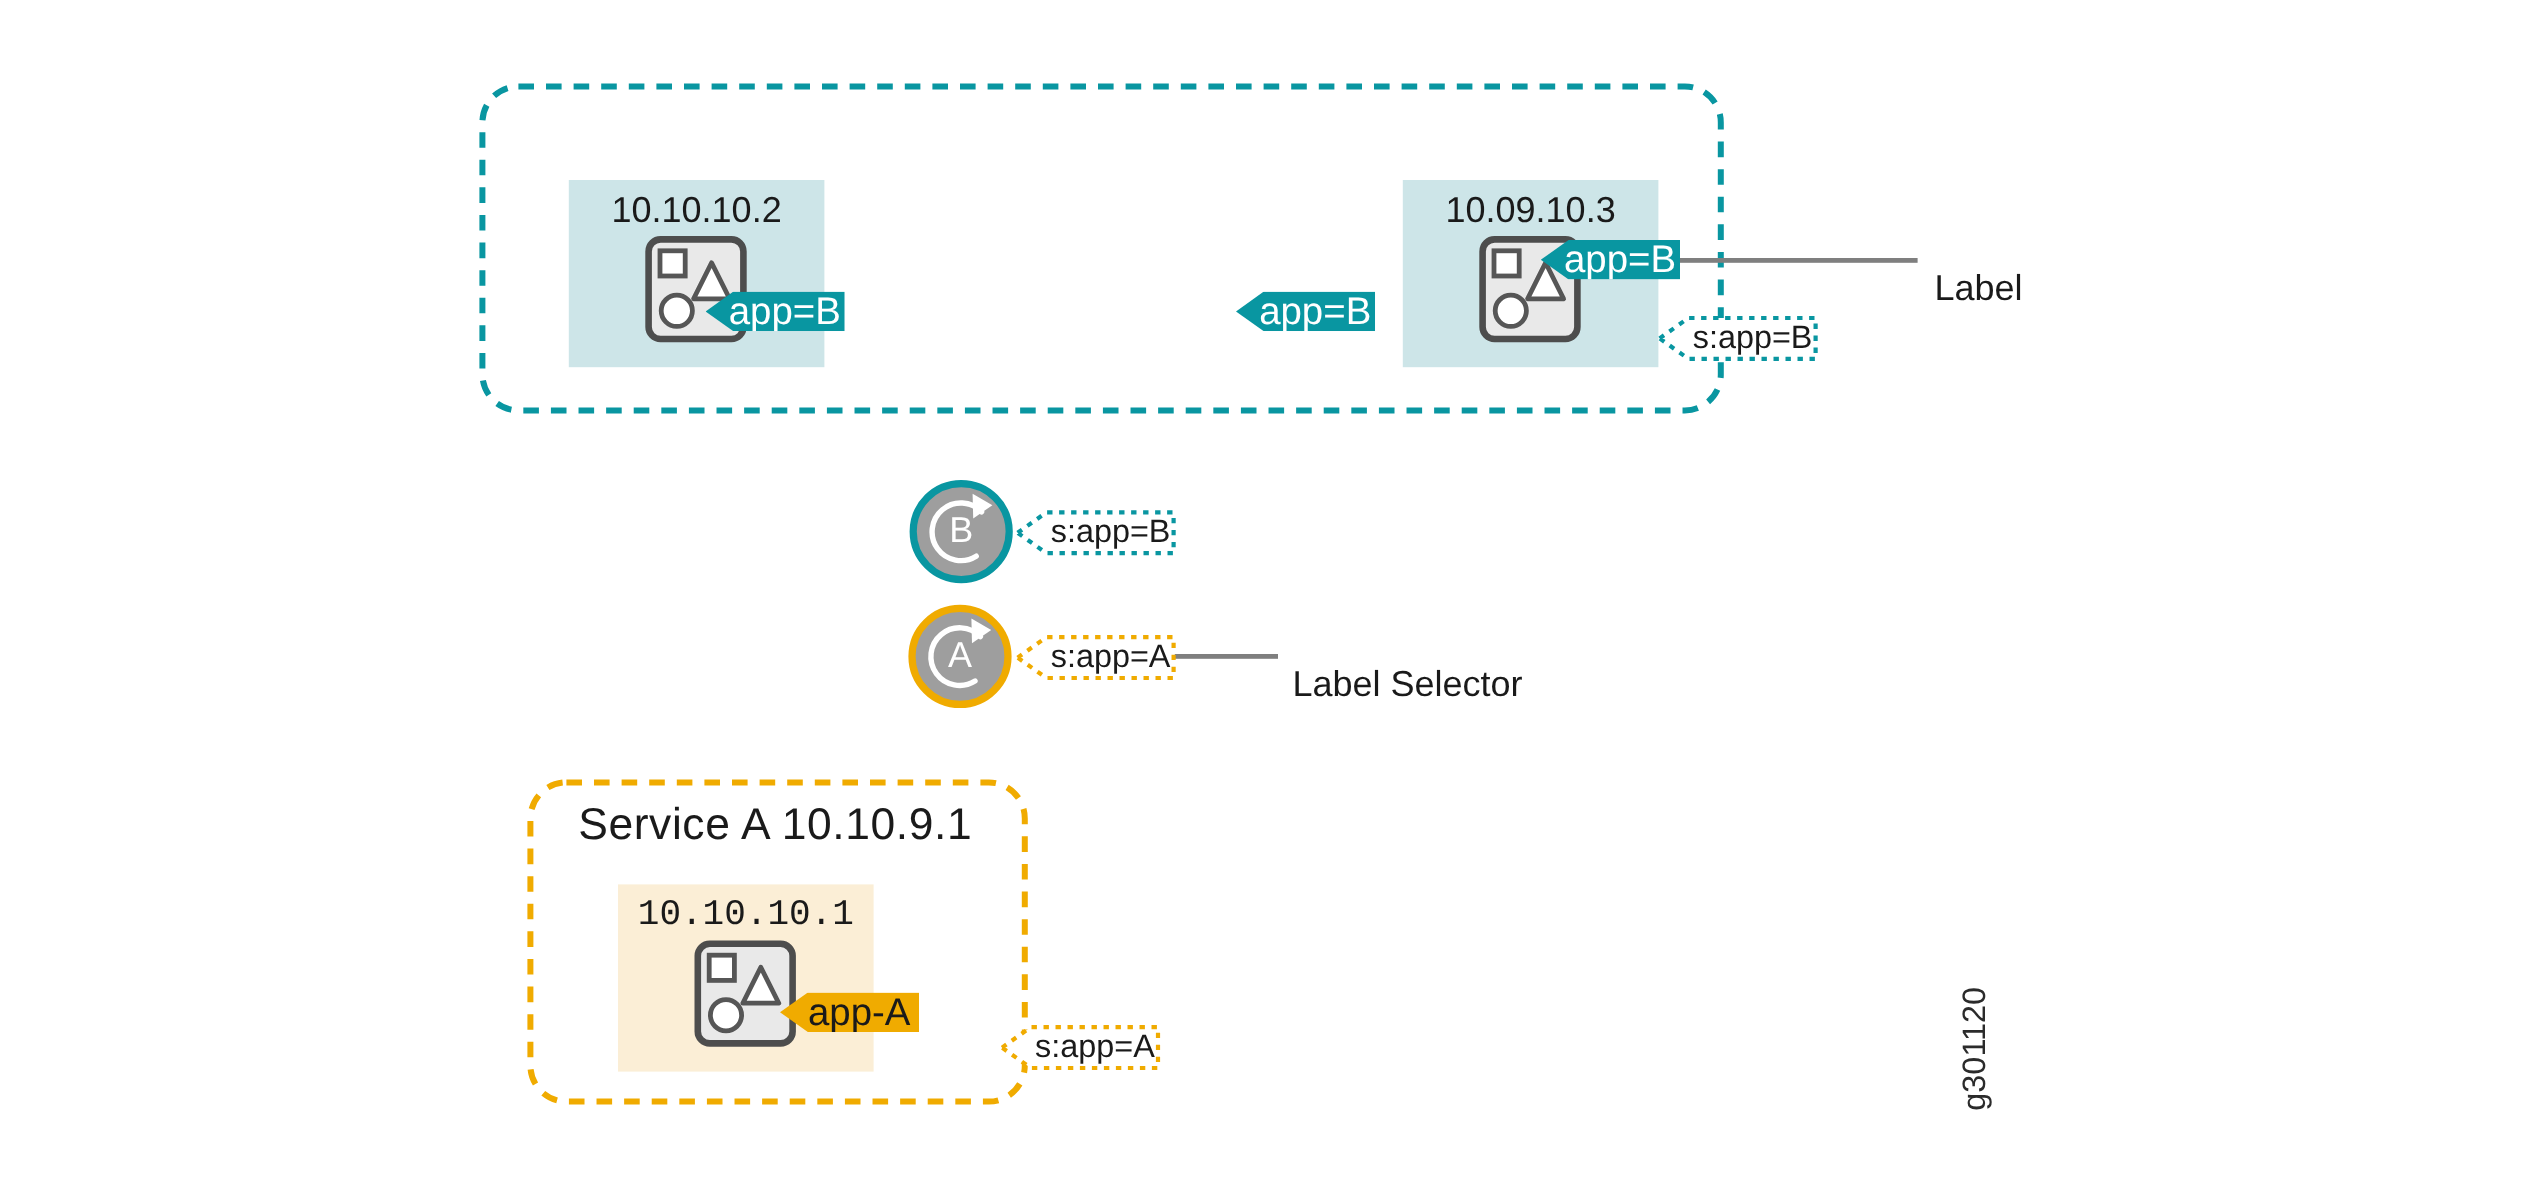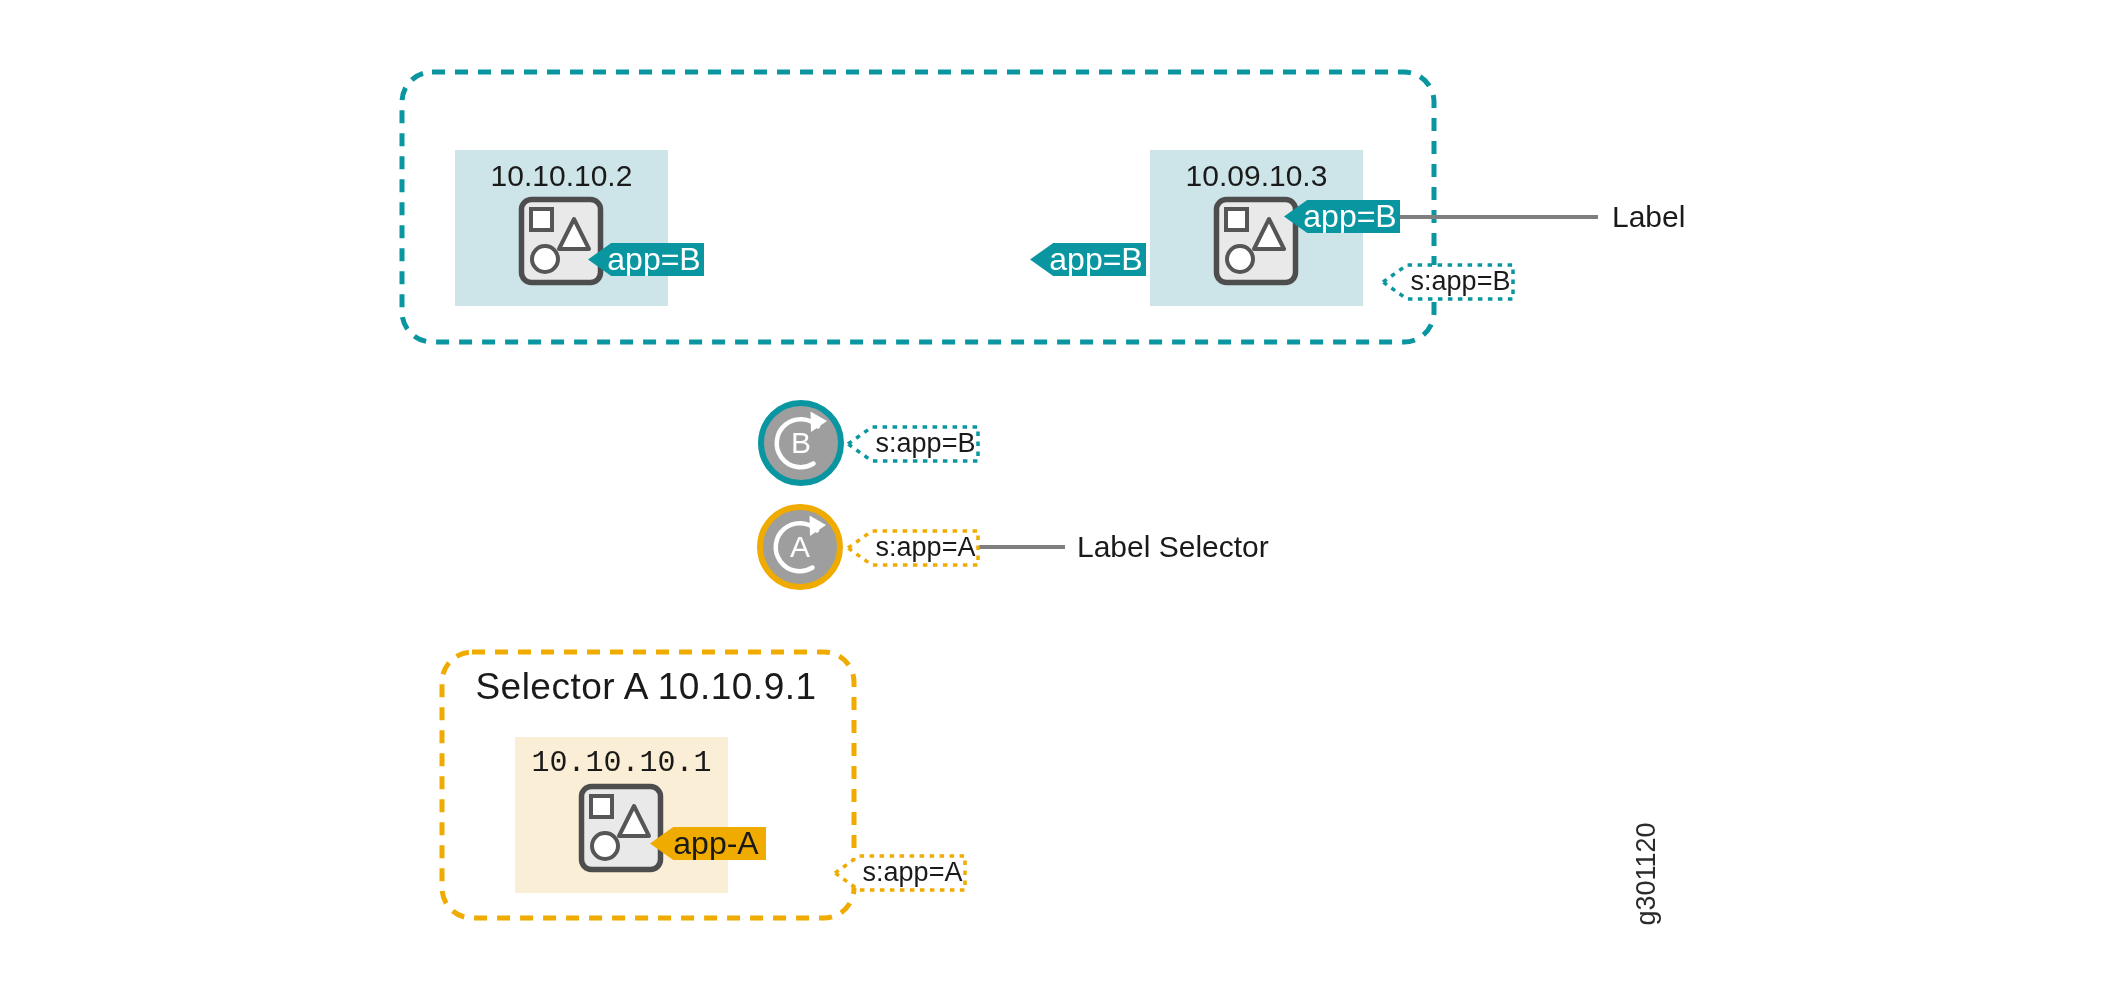--- a/index.html
+++ b/index.html
@@ -16,21 +16,21 @@
   .canvas{
     position:relative;width:2101px;height:984px;background:#ffffff;
     font-family:"Liberation Sans",sans-serif;color:var(--ink);overflow:hidden;
   }
   .service-border{position:absolute;z-index:1;}
   .service-border rect{fill:none;stroke-width:5;stroke-dasharray:13 10;}
   .service-border.teal rect{stroke:var(--teal);}
   .service-border.amber rect{stroke:var(--amber);}
   .service-title{position:absolute;z-index:2;text-align:center;font-size:37px;letter-spacing:.5px;}
   .pod{position:absolute;z-index:2;width:213px;height:156px;}
-  .pod.teal-bg{background:var(--teal-light);}
+  .pod.teal-bg{background:var(--teal-light);margin-left:19px;}
   .pod.amber-bg{background:var(--amber-light);font-family:Liberation Mono, monospace;}
   .pod-ip{margin-top:9px;text-align:center;font-size:30px;}
   .pod-icon{position:absolute;left:63px;top:46px;}
   .tag{
     position:absolute;z-index:4;width:116px;height:33px;box-sizing:border-box;
     clip-path:polygon(0 50%,20% 0,100% 0,100% 100%,20% 100%);
     display:flex;align-items:center;justify-content:center;padding-left:16px;
     font-size:32px;white-space:nowrap;text-align:right;
   }
   .tag.teal-tag{background:var(--teal);color:#ffffff;}
@@ -50,21 +50,21 @@
   }
   .selector-circle.teal-border{border-color:var(--teal);}
   .selector-circle.amber-border{border-color:var(--amber);}
   .selector-circle svg{position:absolute;left:0;top:0;}
   .circle-letter{
     position:absolute;left:0;top:0;right:0;bottom:0;
     display:flex;align-items:center;justify-content:center;
     color:#ffffff;font-size:30px;
   }
   .callout-line{position:absolute;z-index:4;height:4px;background:var(--gray-line);}
-  .callout-text{position:absolute;z-index:4;font-size:30px;white-space:nowrap;}
+  .callout-text{position:absolute;z-index:4;font-size:30px;white-space:nowrap;margin-top:24px;}
   .figure-id{
     position:absolute;z-index:2;left:1646px;top:874px;
     transform:translate(-50%,-50%) rotate(-90deg);
     font-size:27px;color:#2b2b2b;white-space:nowrap;
   }
 </style>
 </head>
 <body>
 
 <div class="canvas">
@@ -141,21 +141,21 @@
     </svg>
     <span>s:app=A</span>
   </div>
 
   <div class="callout-line" style="left:979px;top:545px;width:86px"></div>
   <div class="callout-text" style="left:1077px;top:530px">Label Selector</div>
 
   <svg class="service-border amber" style="left:438px;top:648px" width="420" height="274">
     <rect x="4" y="4" width="412" height="266" rx="30"></rect>
   </svg>
-  <div class="service-title" style="left:440px;top:666px;width:412px">Selector A 10.10.9.1</div>
+  <div class="service-title" style="left:440px;top:666px;width:412px">Service A 10.10.9.1</div>
 
   <div class="pod amber-bg" style="left:515px;top:737px">
     <div class="pod-ip">10.10.10.1</div>
     <svg class="pod-icon" width="86" height="90" viewBox="0 0 86 90">
       <rect x="3.5" y="3.5" width="79" height="83" rx="10" fill="#e9e9e9" stroke="#4d4d4d" stroke-width="5.5"></rect>
       <rect x="13" y="13" width="21" height="21" fill="#ffffff" stroke="#565656" stroke-width="4"></rect>
       <path d="M 56 23 L 71 53 L 41 53 Z" fill="#ffffff" stroke="#565656" stroke-width="4" stroke-linejoin="round"></path>
       <circle cx="27" cy="63" r="13" fill="#ffffff" stroke="#565656" stroke-width="4"></circle>
     </svg>
   </div>

